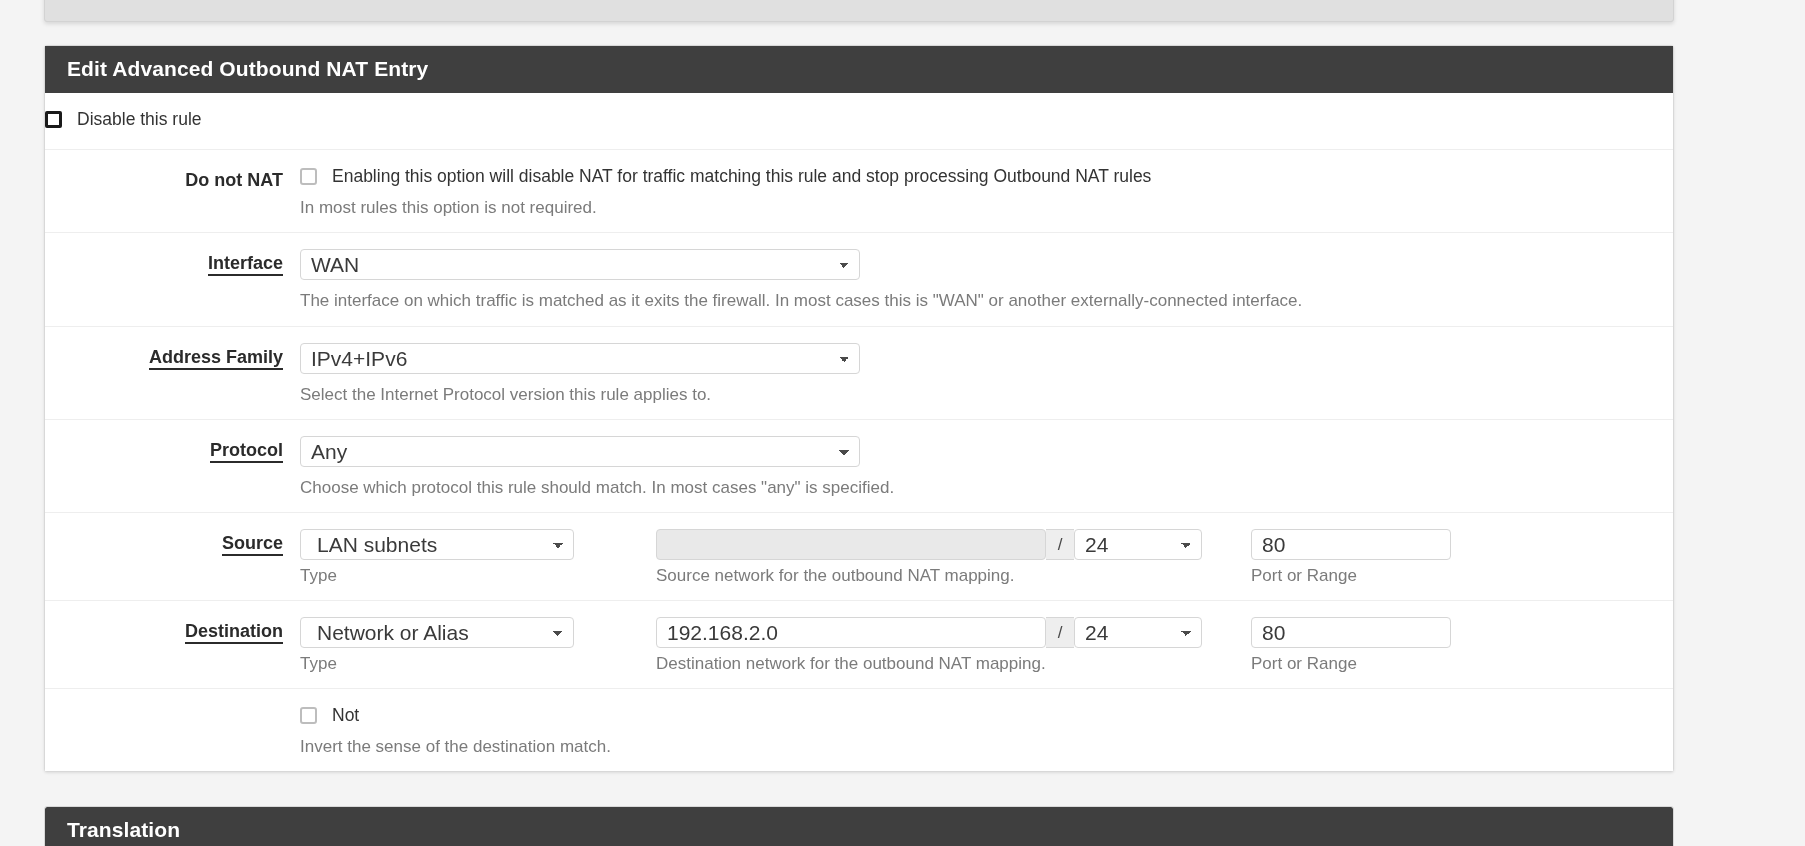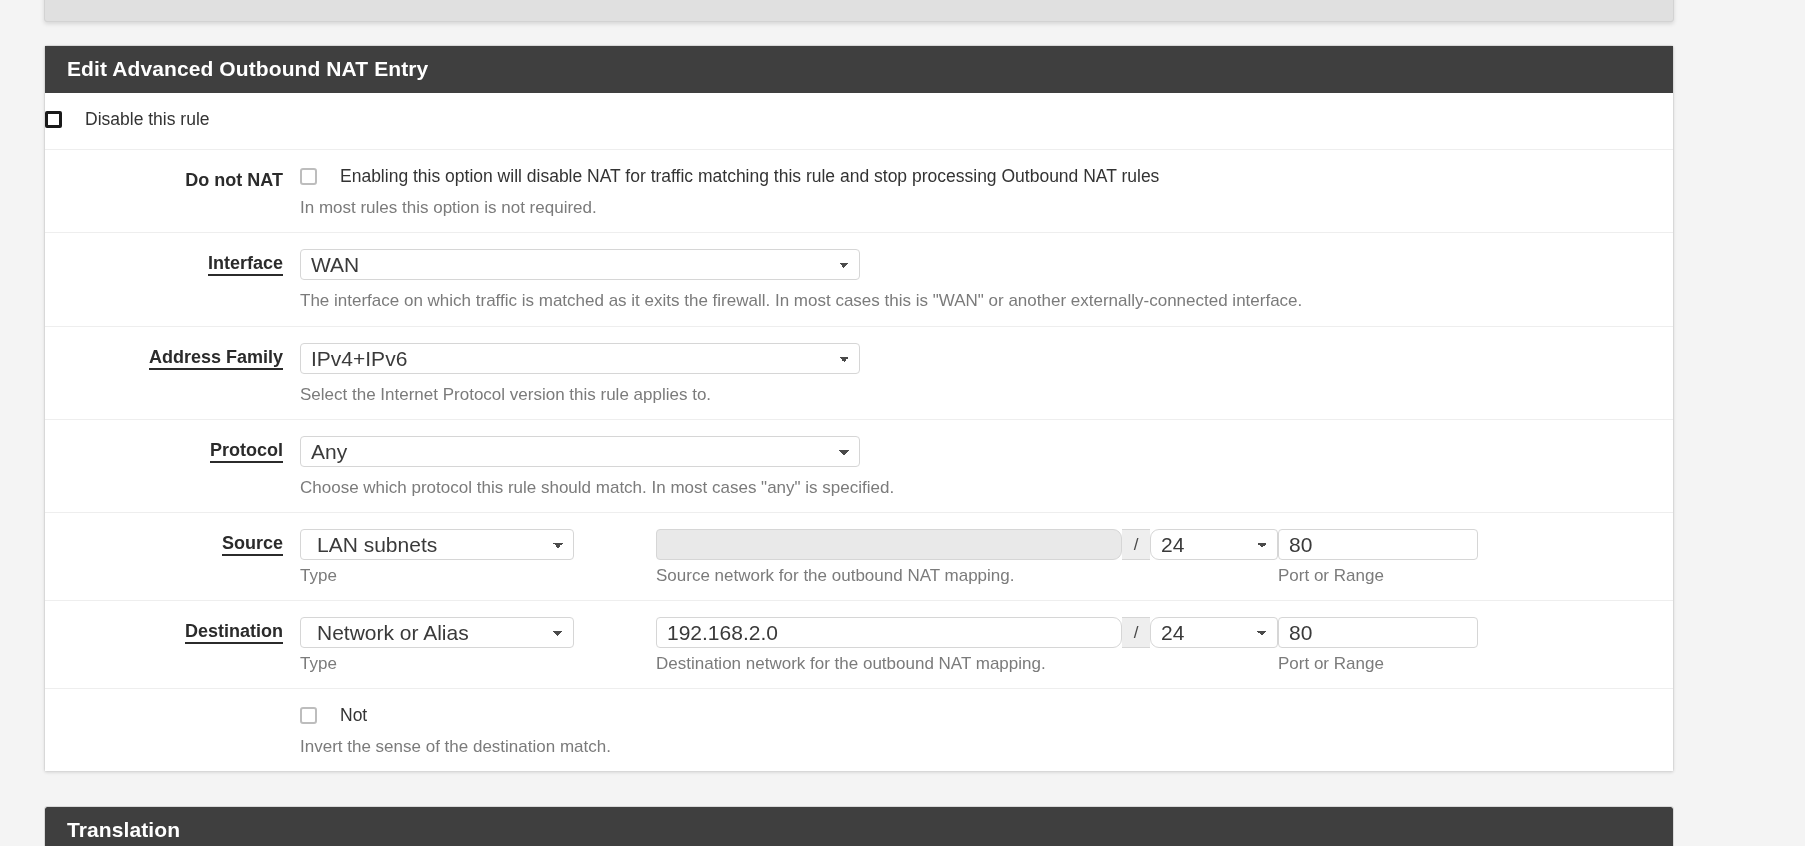--- a/index.html
+++ b/index.html
@@ -92,21 +92,21 @@
   .field-col {
     flex: 1 1 auto;
     padding-left: 0px;
     box-sizing: border-box;
   }
 
   
   .cb-line {
     display: flex;
     align-items: center;
-    gap: 23px;
+    gap: 15px;
   }
   .cbox {
     width: 17px;
     height: 17px;
     border: 2px solid #bdbdbd;
     border-radius: 3px;
     background: #fff;
     box-sizing: border-box;
     flex: 0 0 17px;
     display: inline-block;
@@ -149,42 +149,42 @@
       linear-gradient(45deg, transparent 50%, #4a4a4a 50%),
       linear-gradient(135deg, #4a4a4a 50%, transparent 50%);
     background-position:
       calc(100% - 15px) 13px,
       calc(100% - 10px) 13px;
     background-size: 5px 5px, 5px 5px;
     background-repeat: no-repeat;
   }
   .sel-wide { width: 560px; }
   .sel-type { width: 274px; padding-left: 16px; }
-  .inp-net  { width: 466px; }
+  .inp-net  { width: 390px; }
   .inp-net-dis {
     background: #e9e9e9;
     color: #6f6f6f;
     border-color: #d6d6d6;
   }
   .inp-port { width: 200px; }
 
   
   .row-multi {
     display: flex;
     align-items: flex-start;
   }
   .col-type   { flex: 0 0 356px; }
   .col-net    { flex: 0 0 595px; }
   .col-port   { flex: 0 0 auto; }
 
   .igroup {
     display: flex;
     align-items: stretch;
   }
-  .igroup .ctl { border-radius: 9px; }
+  .igroup .ctl { border-radius: 4px; }
   .igroup .net-in {
     border-top-left-radius: 4px;
     border-bottom-left-radius: 4px;
   }
   .slash {
     width: 28px;
     flex: 0 0 28px;
     height: 31px;
     box-sizing: border-box;
     background: #eeeeee;

